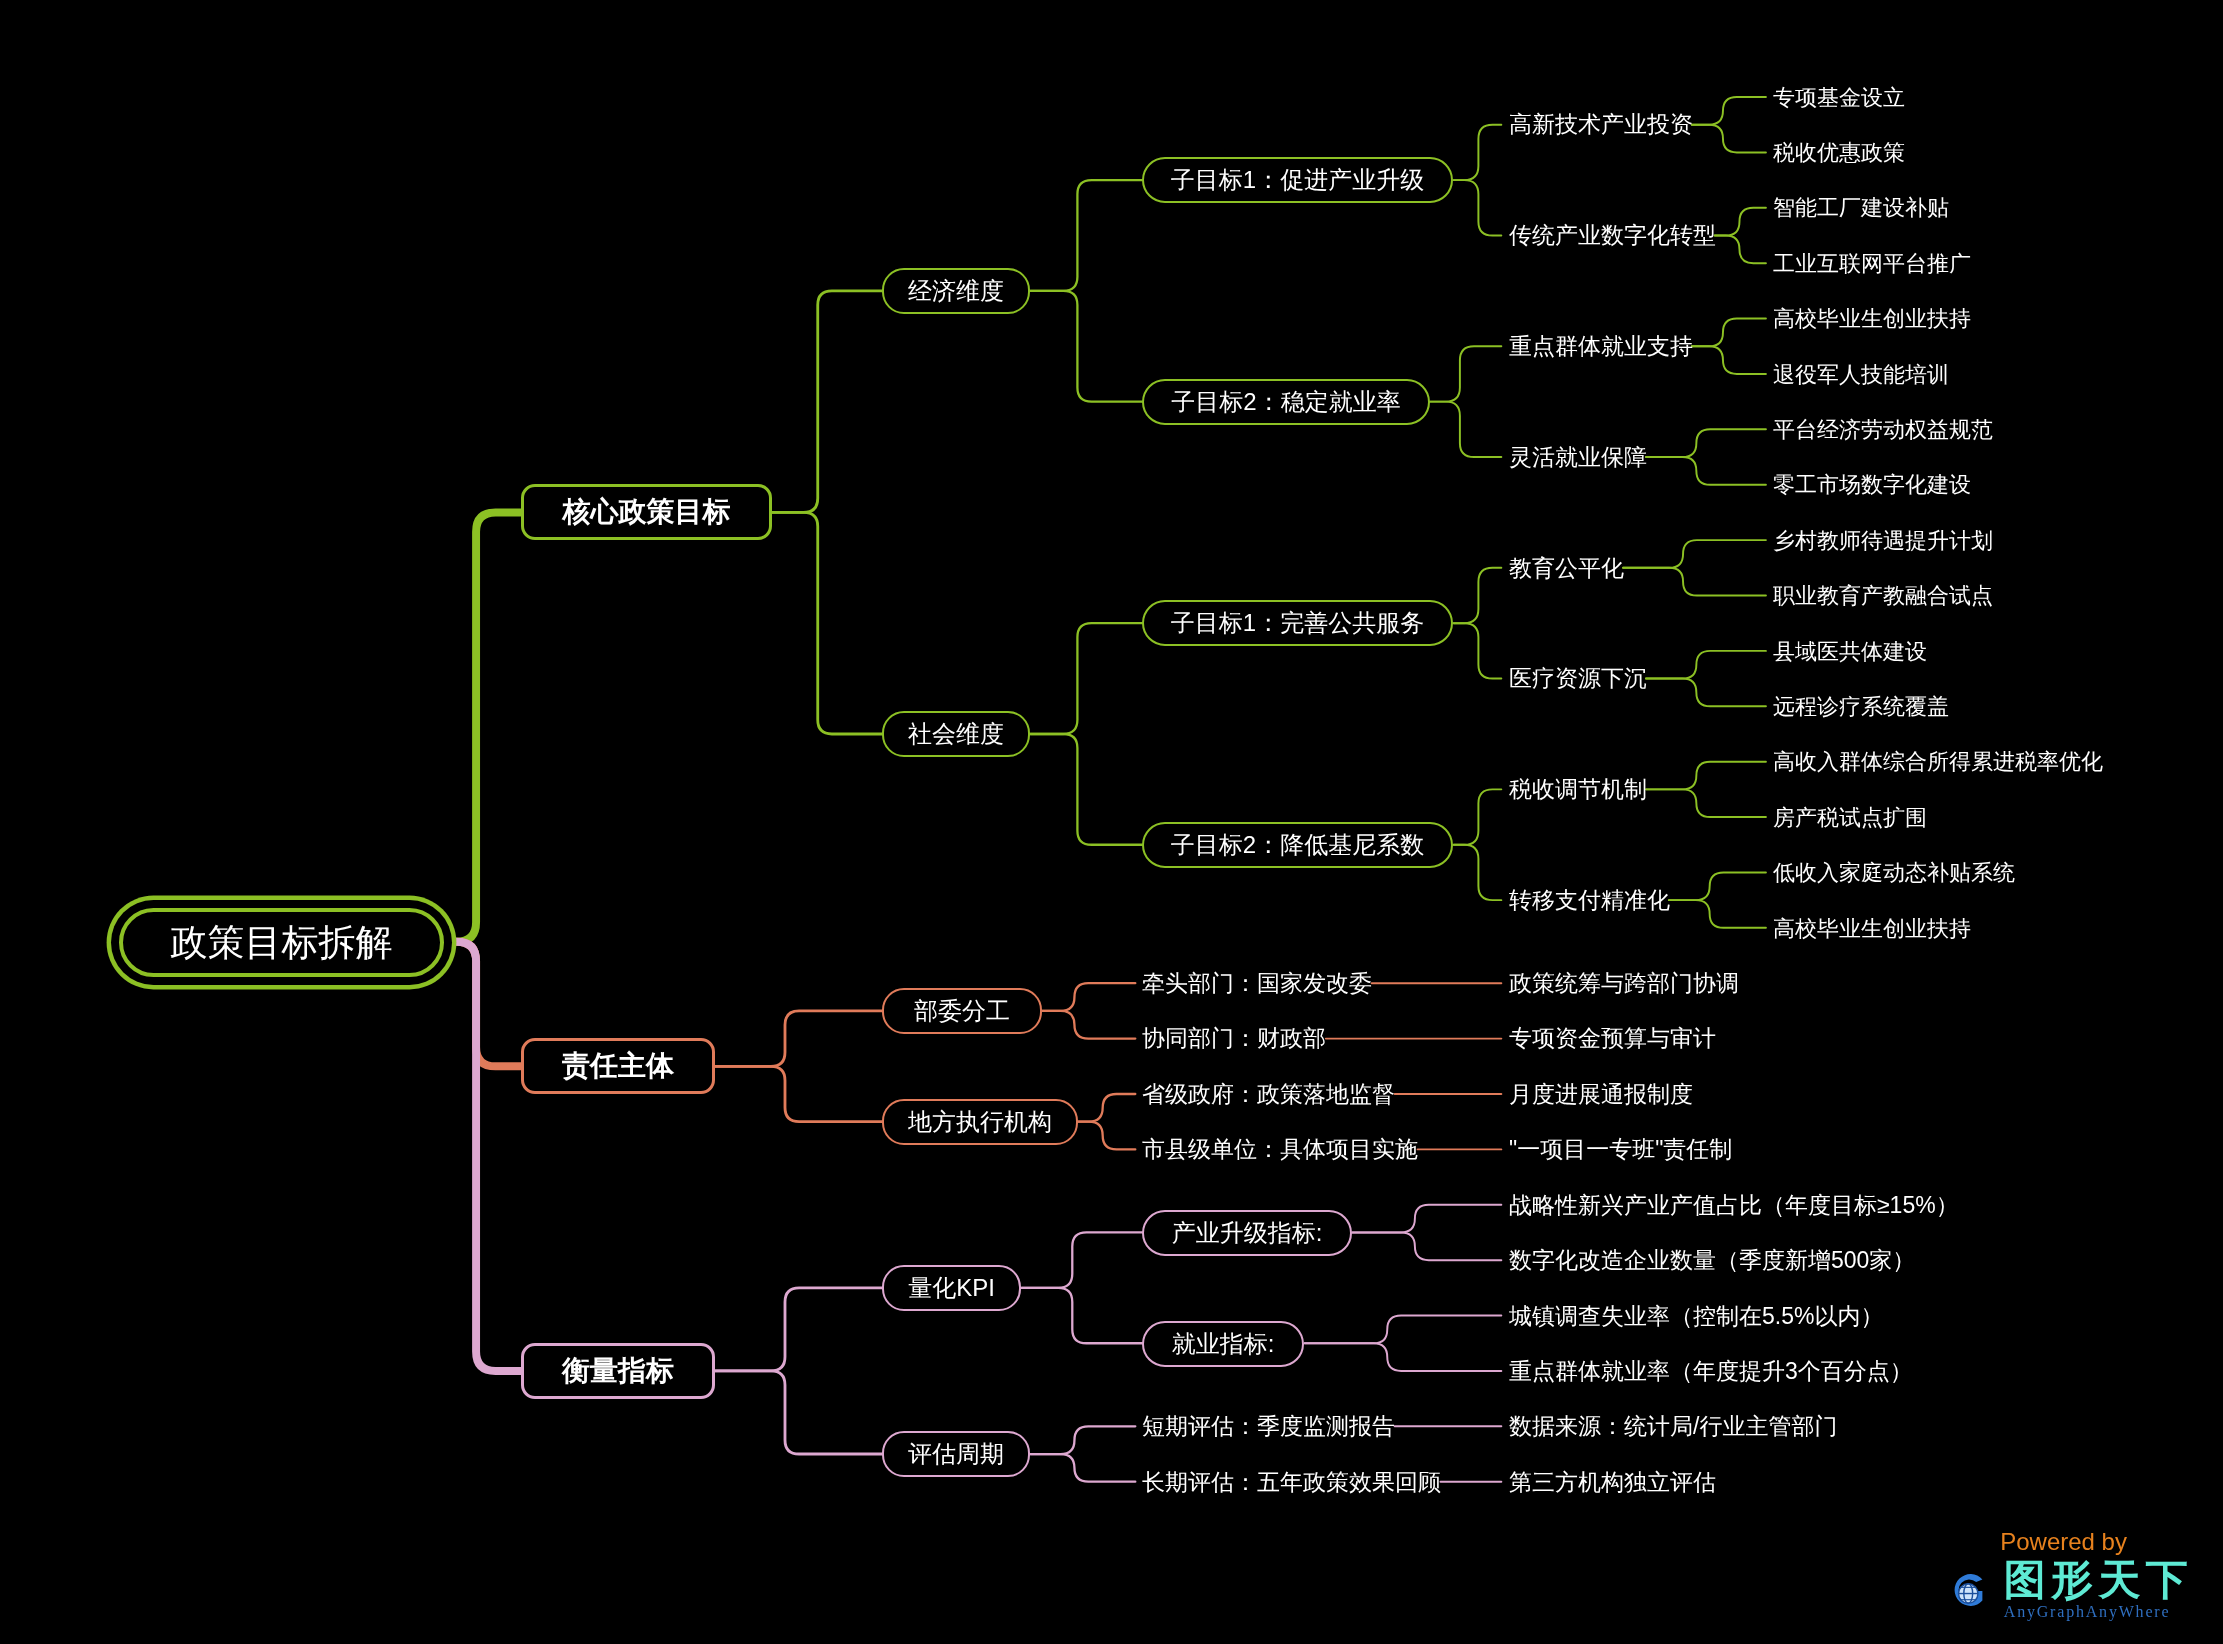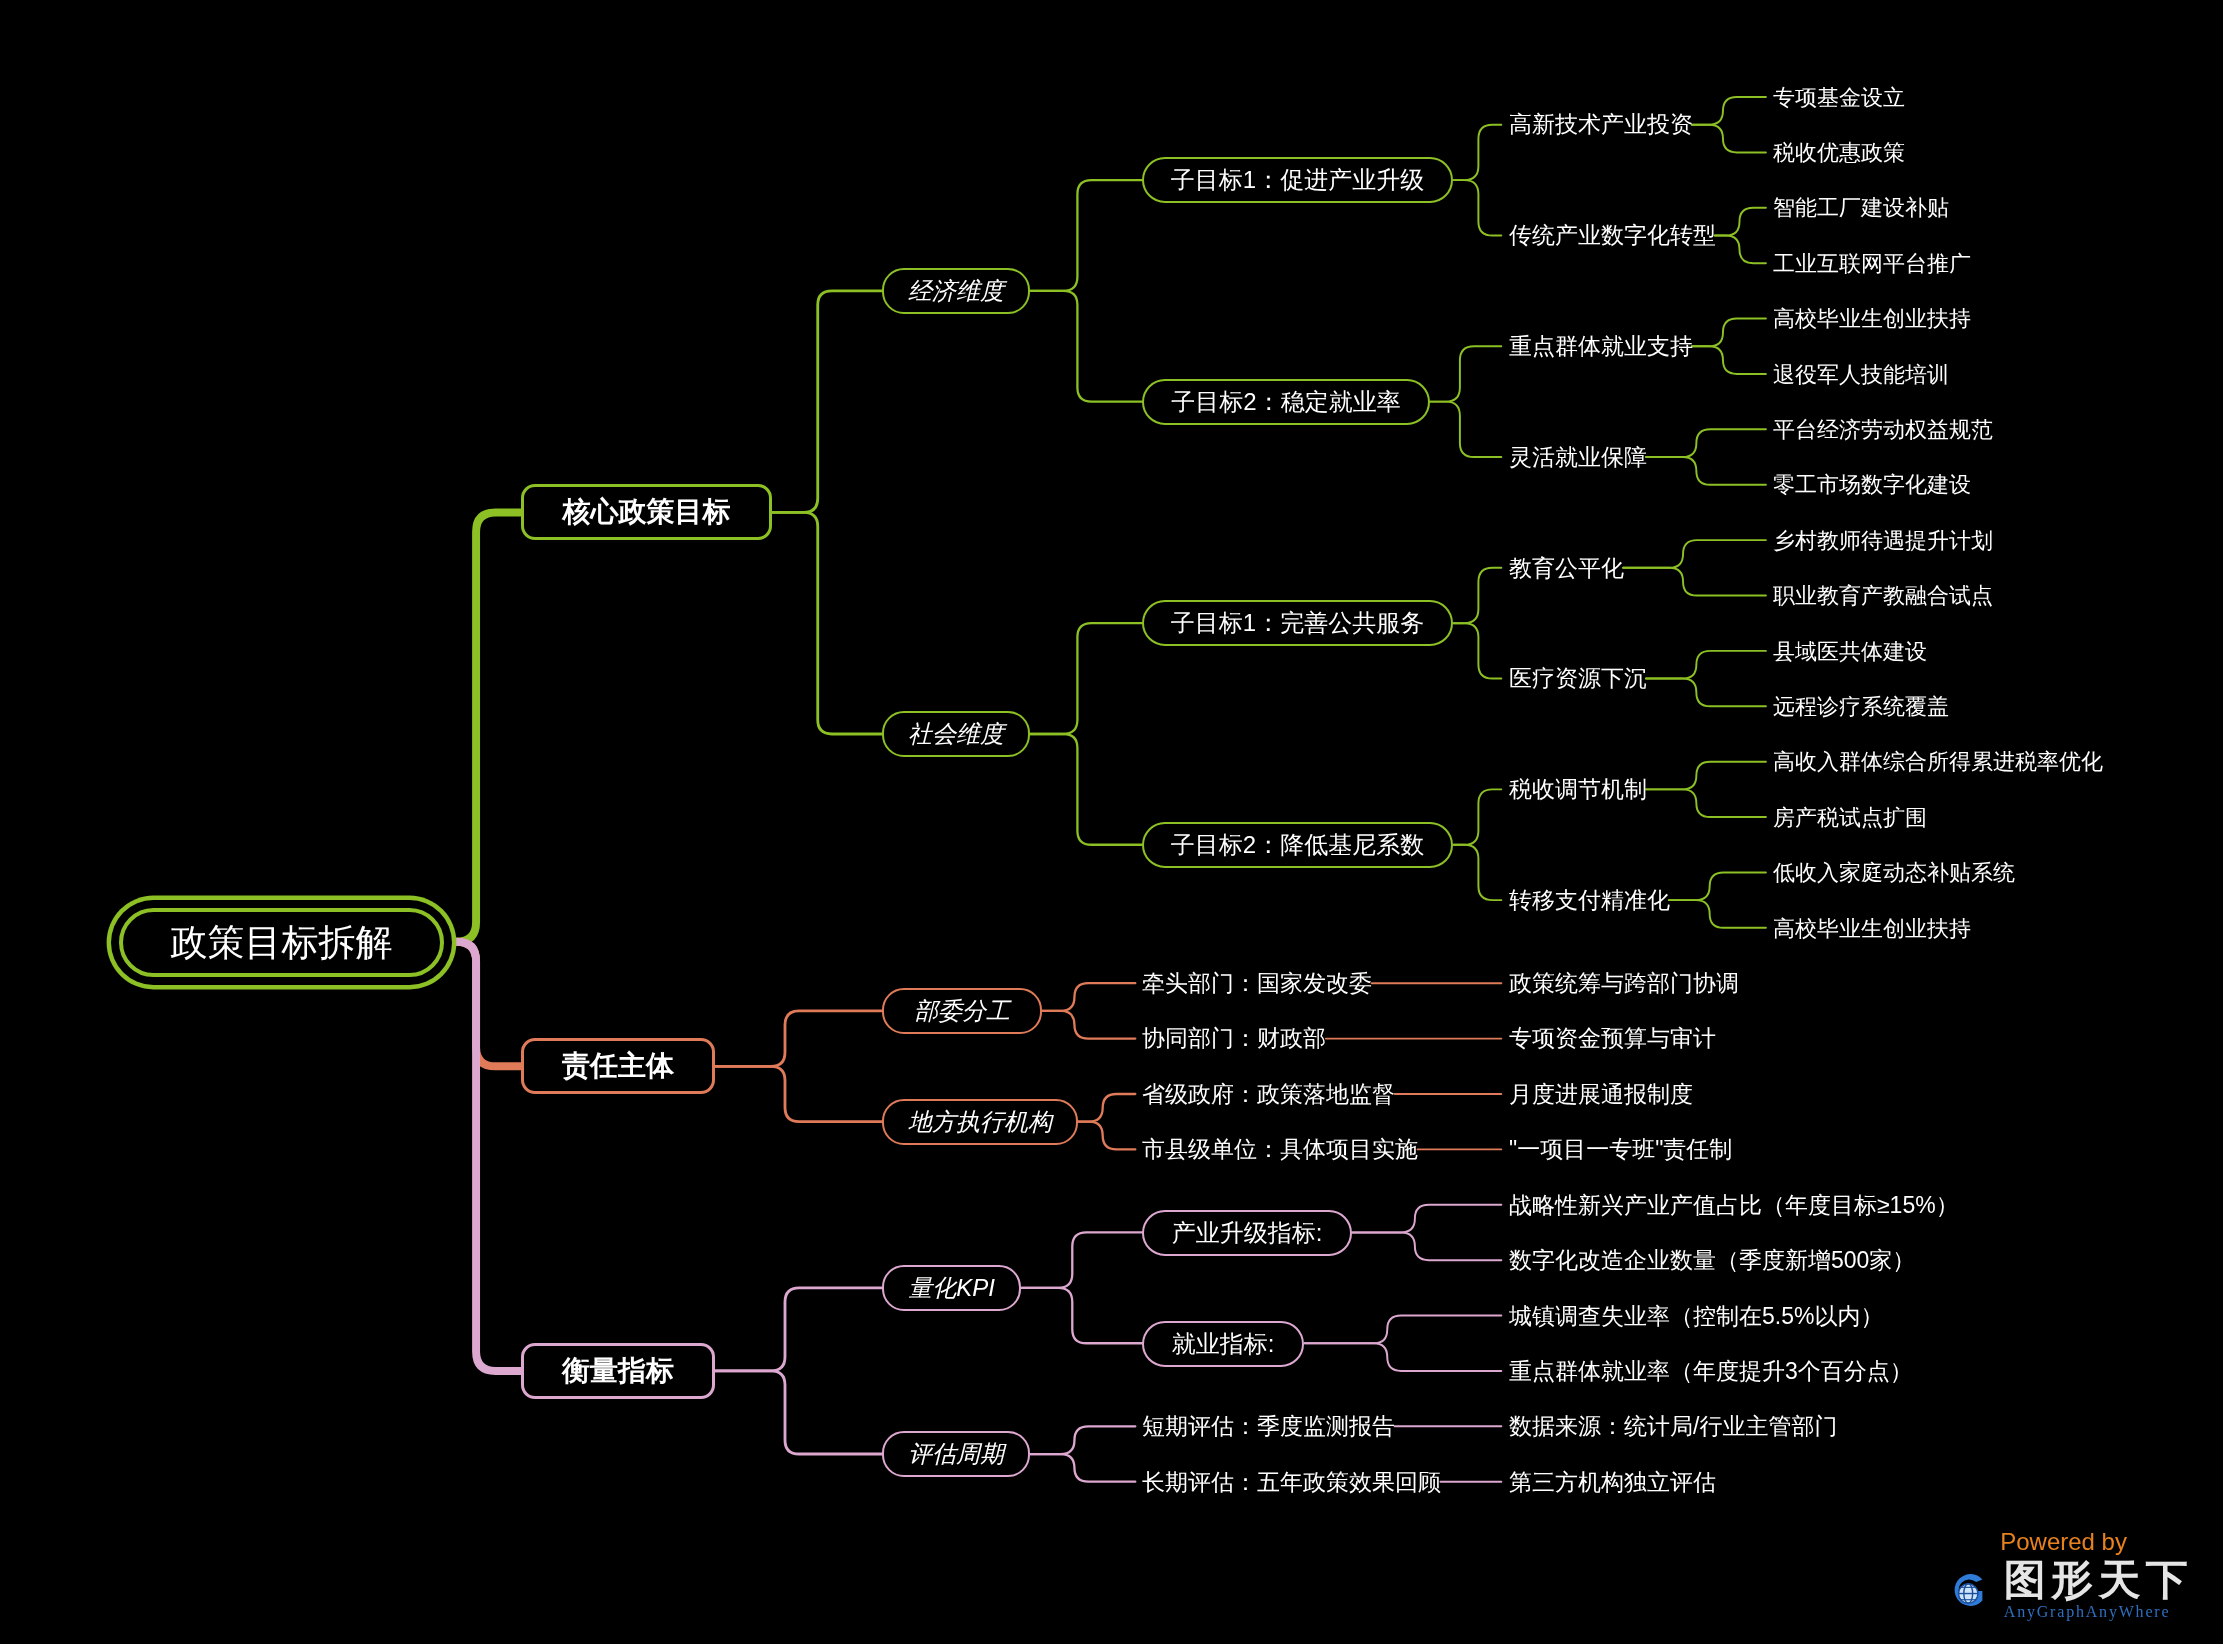--- a/index.html
+++ b/index.html
@@ -6,28 +6,28 @@
   body{width:2223px;height:1644px;position:relative;overflow:hidden;
        font-family:"Liberation Sans","DejaVu Sans",sans-serif;}
   #canvas{position:absolute;inset:0;width:2223px;height:1644px;}
   svg.links{position:absolute;left:0;top:0;width:2223px;height:1644px;pointer-events:none;}
   .node{position:absolute;box-sizing:border-box;display:flex;align-items:center;
         justify-content:center;color:#ffffff;white-space:nowrap;background:#000;}
   .node.plain{background:transparent;}
   .root{border:4.4px solid #8CC024;border-radius:881px;font-size:37px;
         box-shadow:0 0 0 8px #000, 0 0 0 12.4px #8CC024;}
   .branch{border:3.5px solid;border-radius:14px;font-size:28px;font-weight:bold;}
-  .lvl2{border:2.6px solid;border-radius:22px;font-size:24px;font-style:italic;}
+  .lvl2{border:2.6px solid;border-radius:22px;font-size:24px;}
   .lvl3{border:2.6px solid;border-radius:881px;font-size:24px;}
   .leaf{font-size:23px;justify-content:flex-start;}
   .leaf2{font-size:22px;justify-content:flex-start;}
   .wm{position:absolute;right:30px;bottom:23px;text-align:left;margin-top:24px;}
   .wm-top{color:#E8821E;font-size:24px;margin-bottom:3.5px;padding-left:53px;}
   .wm-row{display:flex;align-items:center;gap:10.6px;}
-  .wm-cn{color:#e5e5e5;font-size:42px;font-weight:bold;letter-spacing:5.3px;line-height:1;}
+  .wm-cn{color:#5eead4;font-size:42px;font-weight:bold;letter-spacing:5.3px;line-height:1;}
   .wm-en{color:#2F6FC0;font-size:16px;letter-spacing:1.8px;font-family:"Liberation Serif",serif;margin-top:1.8px;}
 </style>
 </head>
 <body>
 
 <div id="canvas">
   <svg class="links" id="links" viewBox="0 0 2520 1864" width="2223" height="1644">
       <path d="M 503 1067.6999999999998 L 517.54 1067.6999999999998 Q 539.54 1067.6999999999998 539.54 1045.6999999999998 L 539.54 603 Q 539.54 581 561.54 581 L 590 581" stroke="#8CC024" stroke-width="9" fill="none" stroke-linecap="round" stroke-linejoin="round"></path>
       <path d="M 874 581 L 910.92 581 Q 926.92 581 926.92 565 L 926.92 345.79999999999995 Q 926.92 329.79999999999995 942.92 329.79999999999995 L 1000 329.79999999999995" stroke="#8CC024" stroke-width="3.2" fill="none" stroke-linecap="round" stroke-linejoin="round"></path>
       <path d="M 1168 329.79999999999995 L 1205.34 329.79999999999995 Q 1221.34 329.79999999999995 1221.34 313.79999999999995 L 1221.34 220.2 Q 1221.34 204.2 1237.34 204.2 L 1295 204.2" stroke="#8CC024" stroke-width="2.6" fill="none" stroke-linecap="round" stroke-linejoin="round"></path>

